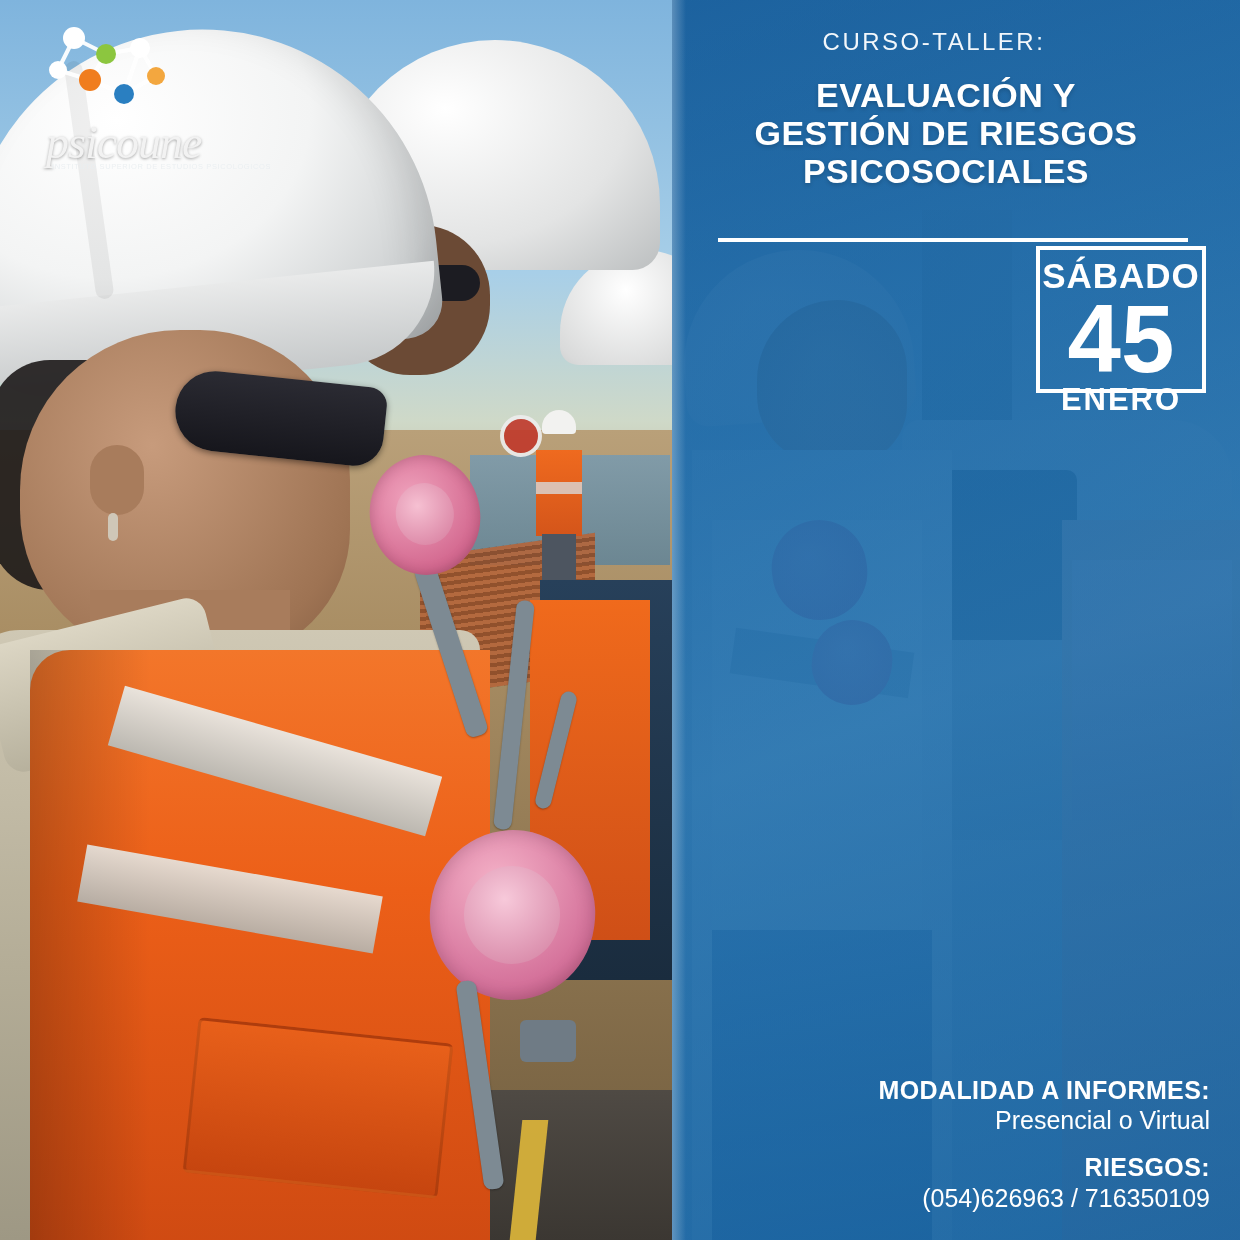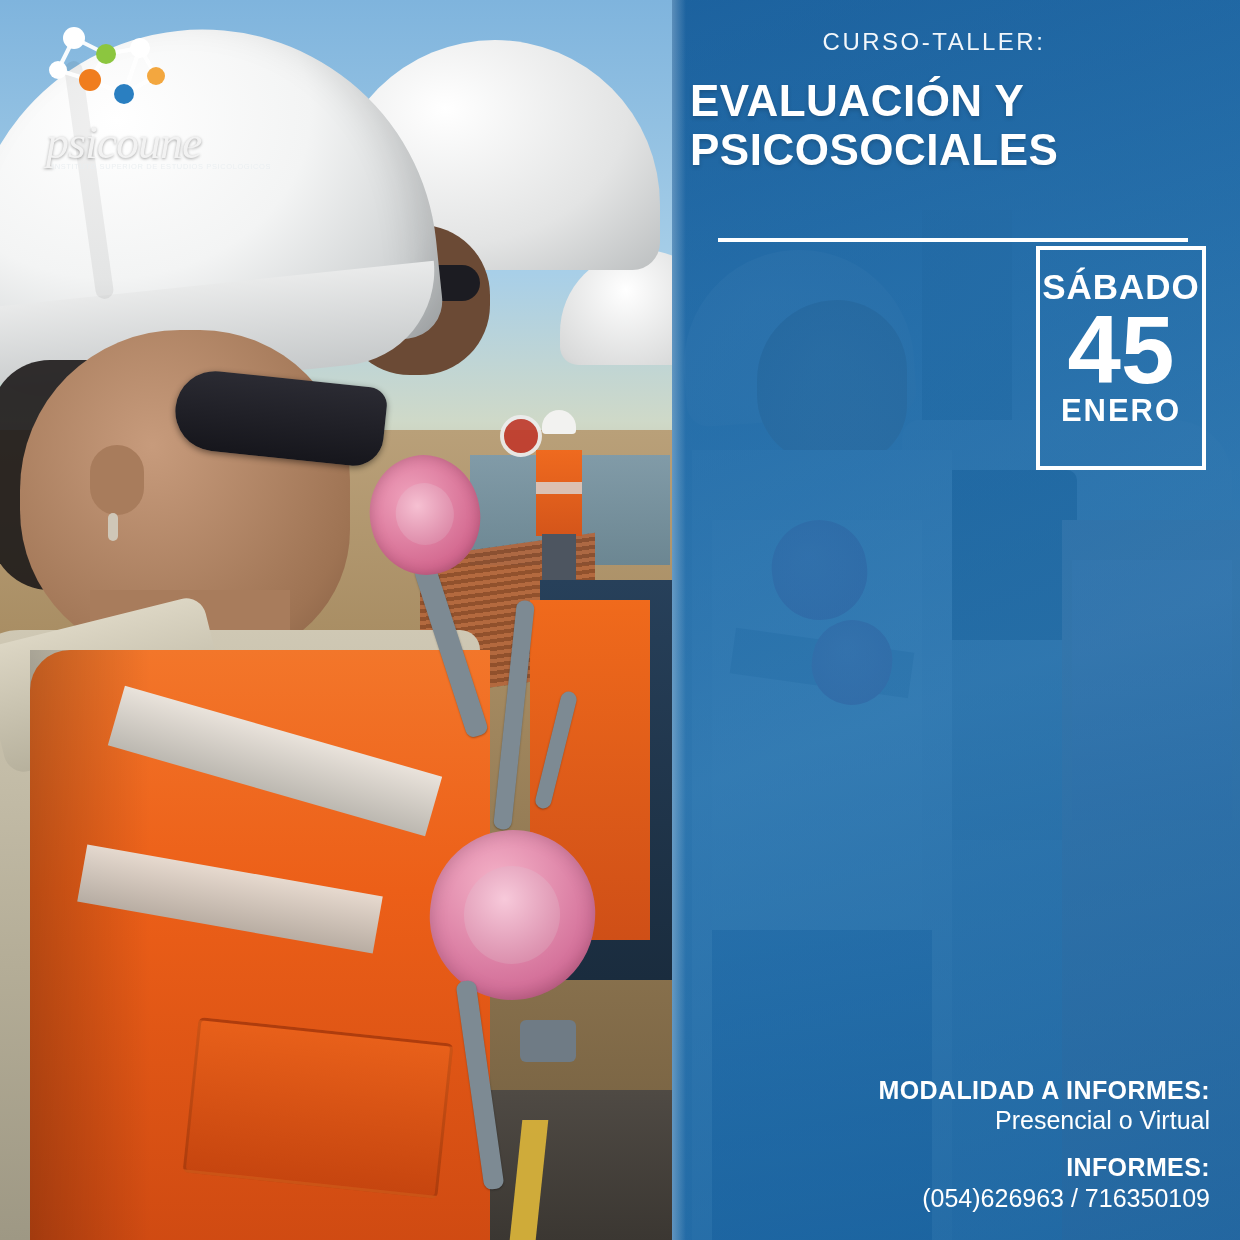--- a/index.html
+++ b/index.html
@@ -362,38 +362,38 @@
   .kicker {
     position: absolute; left: 0; right: 44px; top: 28px;
     text-align: center;
     font-size: 24px;
     letter-spacing: 2.5px;
     font-weight: 400;
     color: #f2f7fb;
   }
   .title {
     position: absolute; left: 18px; right: 38px; top: 76px;
-    text-align: left;
-    font-size: 44px;
+    text-align: center;
+    font-size: 34px;
     line-height: 1.12;
     font-weight: bold;
     letter-spacing: .5px;
     text-shadow: 0 2px 4px rgba(0,0,0,.18);
   }
   .rule {
     position: absolute; left: 46px; top: 238px; width: 470px; height: 4px;
     background: #ffffff;
   }
   .date-box {
     position: absolute; right: 34px; top: 246px;
-    width: 170px; height: 224px;
+    width: 170px; height: 147px;
     border: 4px solid #ffffff;
     text-align: center;
     box-sizing: border-box;
-    padding-top: 19px;
+    padding-top: 8px;
   }
   .date-dow {
     font-size: 35px;
     font-weight: bold;
     letter-spacing: 1px;
     line-height: 1.05;
   }
   .date-day {
     font-size: 96px;
     font-weight: bold;
@@ -548,37 +548,38 @@
     </div>
     <div class="panel-tint"></div>
     <div class="panel-tint2"></div>
     <div class="panel-edge"></div>
 
     <div class="panel-content">
       <div class="kicker">CURSO-TALLER:</div>
 
       <div class="title">
         <div>EVALUACIÓN Y</div>
+        <div>GESTIÓN DE RIESGOS</div>
         <div>PSICOSOCIALES</div>
       </div>
 
       <div class="rule"></div>
 
       <div class="date-box">
         <div class="date-dow">SÁBADO</div>
         <div class="date-day">45</div>
         <div class="date-month">ENERO</div>
       </div>
 
       <div class="details">
         <div class="detail-block">
           <div class="detail-label">MODALIDAD A INFORMES:</div>
           <div class="detail-value">Presencial o Virtual</div>
         </div>
         <div class="detail-block" style="margin-bottom:0;">
-          <div class="detail-label">INFORMES:</div>
+          <div class="detail-label">RIESGOS:</div>
           <div class="detail-value">(054)626963 / 716350109</div>
         </div>
       </div>
     </div>
   </div>
 
 </div>
 
 </body></html>

